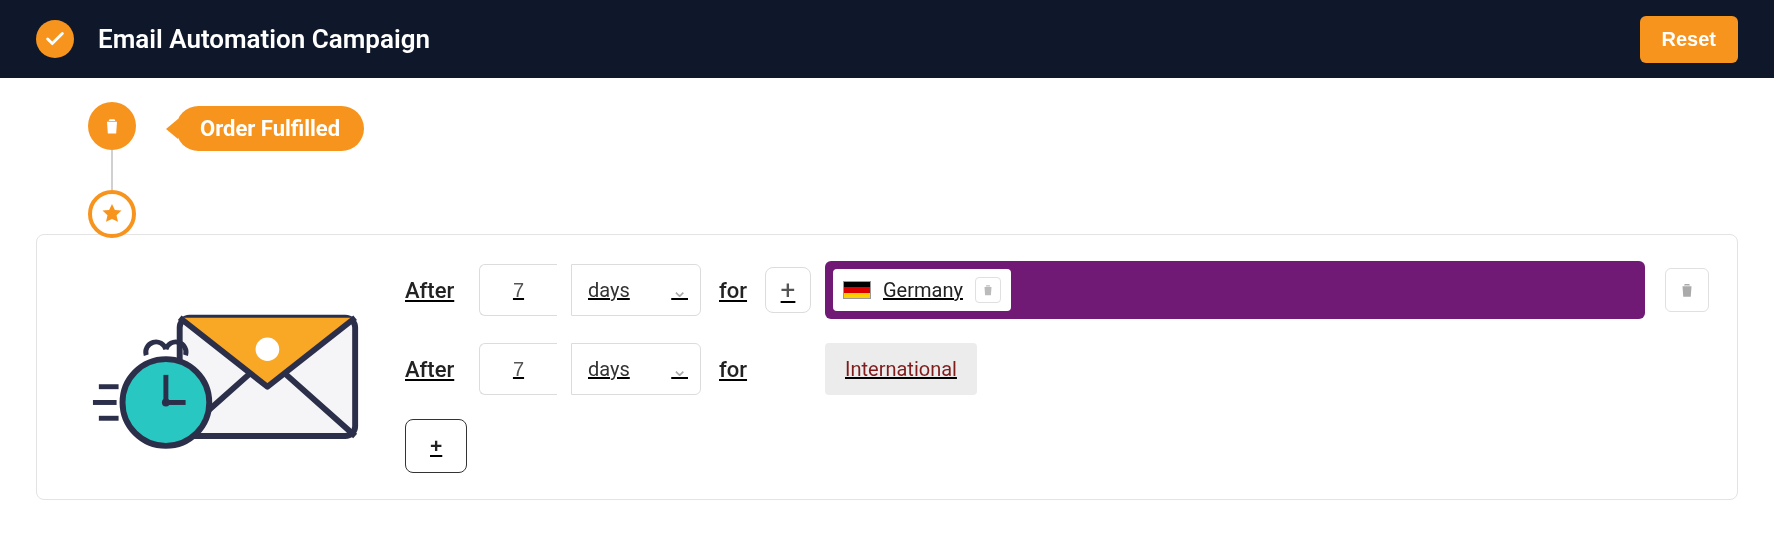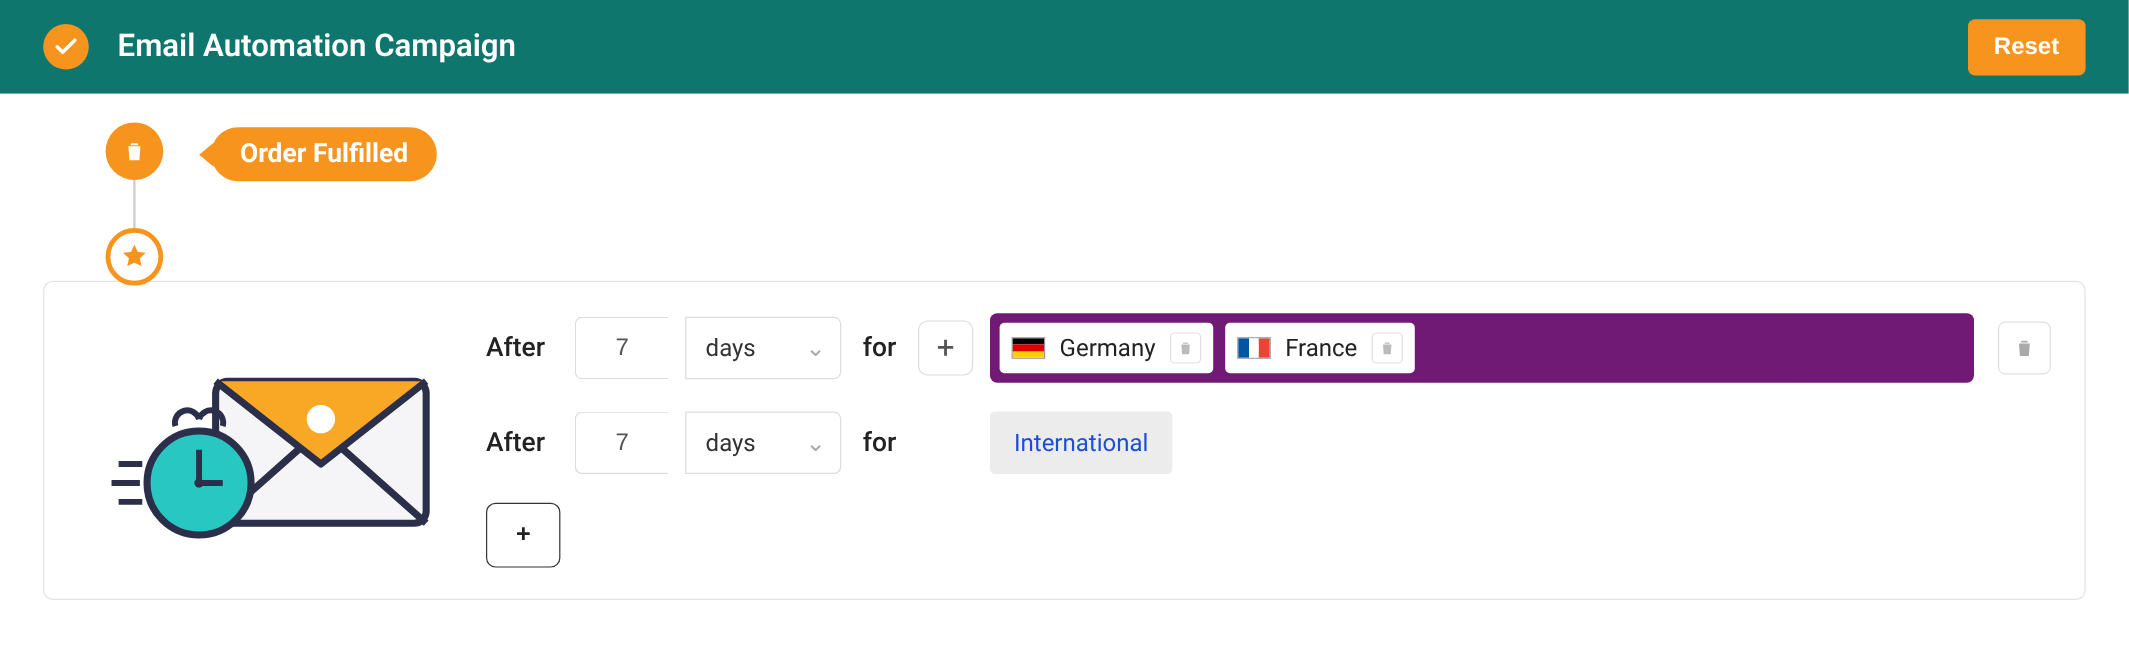--- a/index.html
+++ b/index.html
@@ -4,21 +4,21 @@
 <style>
   * { box-sizing: border-box; margin: 0; padding: 0; }
   body {
     font-family: -apple-system, BlinkMacSystemFont, "Segoe UI", Roboto, Helvetica, Arial, sans-serif;
     background: #fff;
     width: 1774px;
     height: 542px;
     overflow: hidden;
   }
   .header {
-    background: #0f766e;
+    background: #0f172a;
     height: 78px;
     display: flex;
     align-items: center;
     padding: 0 36px;
     position: relative;
   }
   .header-check {
     width: 38px; height: 38px;
     border-radius: 50%;
     background: #f7941d;
@@ -39,20 +39,21 @@
     border: none;
     border-radius: 6px;
     padding: 12px 22px;
     font-size: 20px;
     font-weight: 600;
     cursor: pointer;
   }
   .canvas {
     position: relative;
     padding: 24px 36px;
+    text-decoration: underline;
   }
   .timeline-col {
     position: absolute;
     left: 88px;
     top: 24px;
   }
   .node {
     width: 48px; height: 48px;
     border-radius: 50%;
     display: flex;
@@ -209,21 +210,21 @@
     justify-content: center;
     cursor: pointer;
     background:#fff;
     margin-left: 6px;
   }
   .intl-chip {
     background: #ececec;
     border-radius: 4px;
     padding: 14px 20px;
     font-size: 20px;
-    color: #1d4ed8;
+    color: #7f1d1d;
   }
   .add-btn {
     border: 1.5px solid #333;
     border-radius: 8px;
     background: #fff;
     padding: 14px 24px;
     font-size: 21px;
     font-weight: 600;
     display: inline-flex;
     align-items: center;
@@ -307,33 +308,20 @@
                 <div style="background:#dd0000"></div>
                 <div style="background:#ffce00"></div>
             </span>
             <span>Germany</span>
             <span class="chip-trash">
               <svg width="14" height="14" viewBox="0 0 24 24">
                   <path d="M6 7h12l-1 14H7L6 7zm3-3h6l1 2H8l1-2z" fill="#bbb"></path>
                 </svg>
             </span>
           </div>
-          <div class="country-chip">
-            <span class="flag flag-fr">
-              <div style="background:#0055a4"></div>
-                <div style="background:#fff"></div>
-                <div style="background:#ef4135"></div>
-            </span>
-            <span>France</span>
-            <span class="chip-trash">
-              <svg width="14" height="14" viewBox="0 0 24 24">
-                  <path d="M6 7h12l-1 14H7L6 7zm3-3h6l1 2H8l1-2z" fill="#bbb"></path>
-                </svg>
-            </span>
-          </div>
         </div>
 
         <div class="row-trash">
           <svg width="18" height="18" viewBox="0 0 24 24">
               <path d="M6 7h12l-1 14H7L6 7zm3-3h6l1 2H8l1-2z" fill="#aaa"></path>
             </svg>
         </div>
       </div>
 
       <div class="row">

